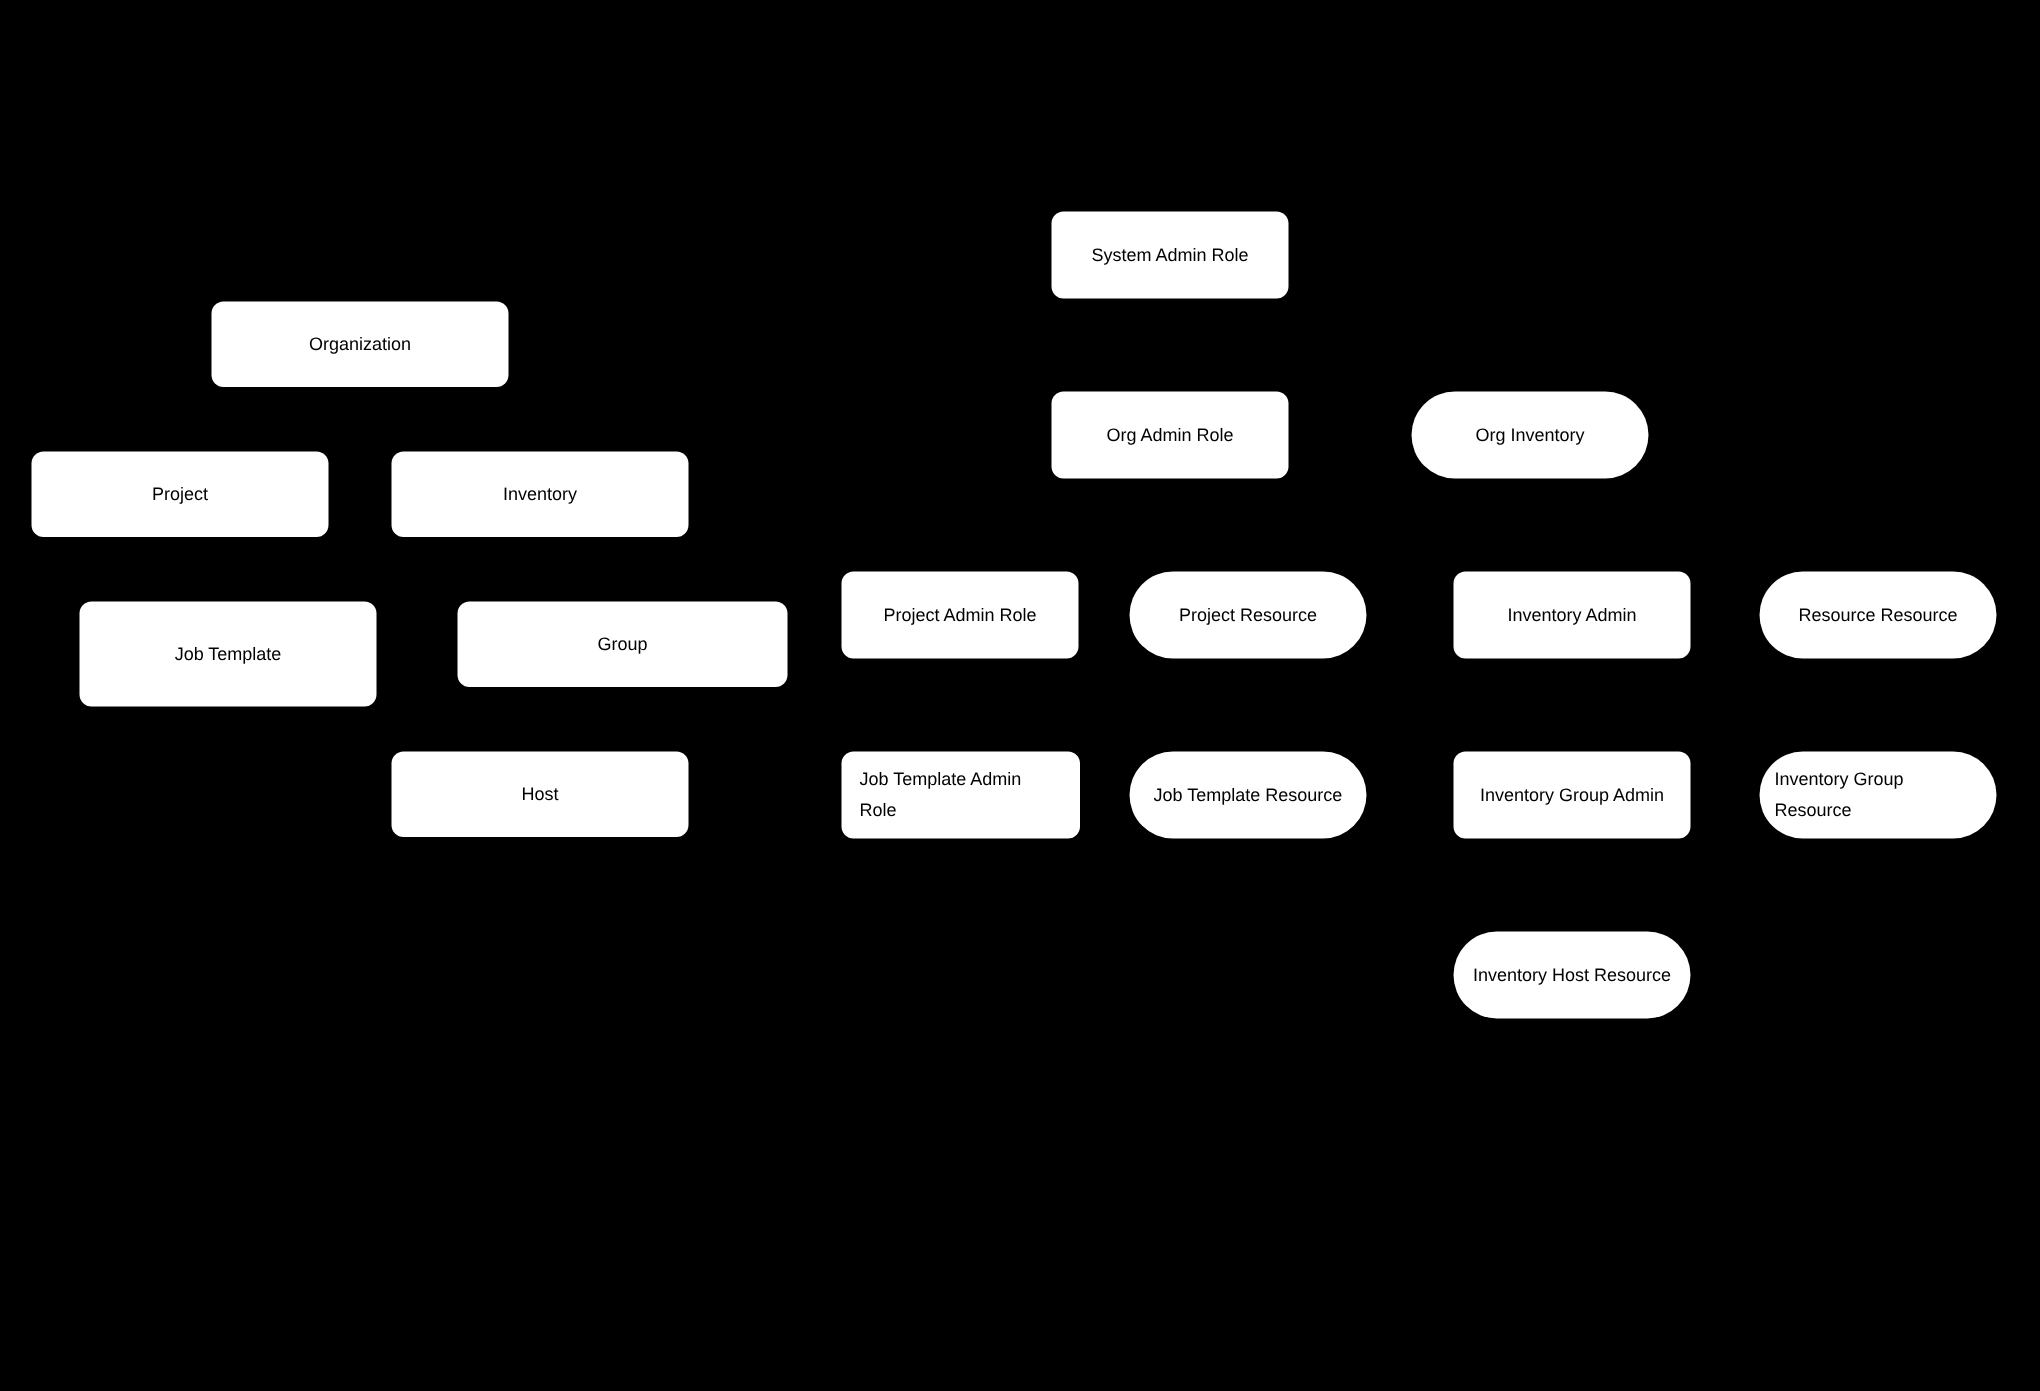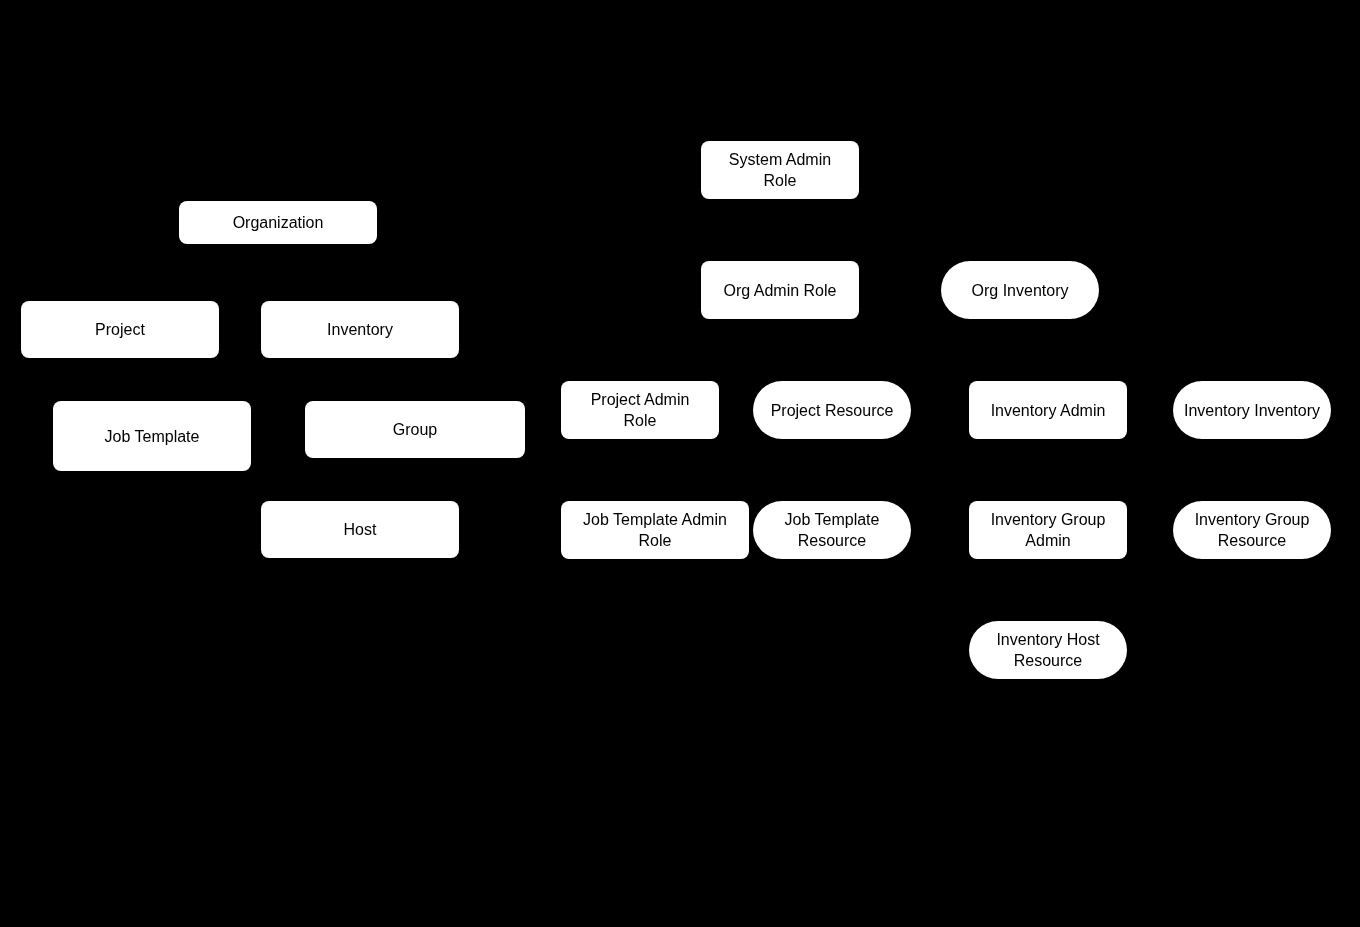--- a/index.html
+++ b/index.html
@@ -21,48 +21,47 @@
     overflow: hidden;
     font-family: "Liberation Sans", "DejaVu Sans", sans-serif;
   }
   .node {
     position: absolute;
     background: var(--node-fill);
     color: var(--node-text);
     display: flex;
     align-items: center;
     justify-content: center;
-    text-align: center;
-    font-size: 16px;
+    font-size: 12px;
     line-height: 21px;
   }
   .rect {
     border-radius: 8px;
     padding: 0 12px;
   }
   .pill {
     border-radius: 29px;
     padding: 0 10px;
   }
   
-  #n-organization            { left: 141px; top: 201px; width: 198px; height: 43px; margin-left: 38px; }
+  #n-organization            { left: 141px; top: 201px; width: 198px; height: 57px; }
   #n-project                 { left:  21px; top: 301px; width: 198px; height: 57px; }
   #n-inventory               { left: 261px; top: 301px; width: 198px; height: 57px; }
   #n-job-template            { left:  21px; top: 401px; width: 198px; height: 70px; margin-left: 32px; }
   #n-group                   { left: 261px; top: 401px; width: 220px; height: 57px; margin-left: 44px; }
   #n-host                    { left: 261px; top: 501px; width: 198px; height: 57px; }
   
   #n-system-admin-role       { left: 701px; top: 141px; width: 158px; height: 58px; }
   #n-org-admin-role          { left: 701px; top: 261px; width: 158px; height: 58px; }
   #n-org-resource            { left: 941px; top: 261px; width: 158px; height: 58px; }
   #n-project-admin-role      { left: 561px; top: 381px; width: 158px; height: 58px; }
   #n-project-resource        { left: 753px; top: 381px; width: 158px; height: 58px; }
   #n-inventory-admin         { left: 969px; top: 381px; width: 158px; height: 58px; padding-left: 12px; }
   #n-inventory-resource      { left: 1173px; top: 381px; width: 158px; height: 58px; }
-  #n-job-template-admin-role { left: 561px; top: 501px; width: 188px; height: 58px; }
+  #n-job-template-admin-role { left: 561px; top: 501px; width: 159px; height: 58px; }
   #n-job-template-resource   { left: 753px; top: 501px; width: 158px; height: 58px; }
   #n-inventory-group-admin   { left: 969px; top: 501px; width: 158px; height: 58px; }
   #n-inventory-group-resource{ left: 1173px; top: 501px; width: 158px; height: 58px; }
   #n-inventory-host-resource { left: 969px; top: 621px; width: 158px; height: 58px; }
 </style>
 </head>
 <body>
 
 <div class="canvas">
 
@@ -72,19 +71,19 @@
   <div class="node rect" id="n-job-template">Job Template</div>
   <div class="node rect" id="n-group">Group</div>
   <div class="node rect" id="n-host">Host</div>
 
   <div class="node rect" id="n-system-admin-role">System Admin Role</div>
   <div class="node rect" id="n-org-admin-role">Org Admin Role</div>
   <div class="node pill" id="n-org-resource">Org Inventory</div>
   <div class="node rect" id="n-project-admin-role">Project Admin Role</div>
   <div class="node pill" id="n-project-resource">Project Resource</div>
   <div class="node rect" id="n-inventory-admin">Inventory Admin</div>
-  <div class="node pill" id="n-inventory-resource">Inventory Inventory</div>
+  <div class="node pill" id="n-inventory-resource">Resource Resource</div>
   <div class="node rect" id="n-job-template-admin-role">Job Template Admin Role</div>
   <div class="node pill" id="n-job-template-resource">Job Template Resource</div>
   <div class="node rect" id="n-inventory-group-admin">Inventory Group Admin</div>
   <div class="node pill" id="n-inventory-group-resource">Inventory Group Resource</div>
   <div class="node pill" id="n-inventory-host-resource">Inventory Host Resource</div>
 </div>
 
 </body></html>

